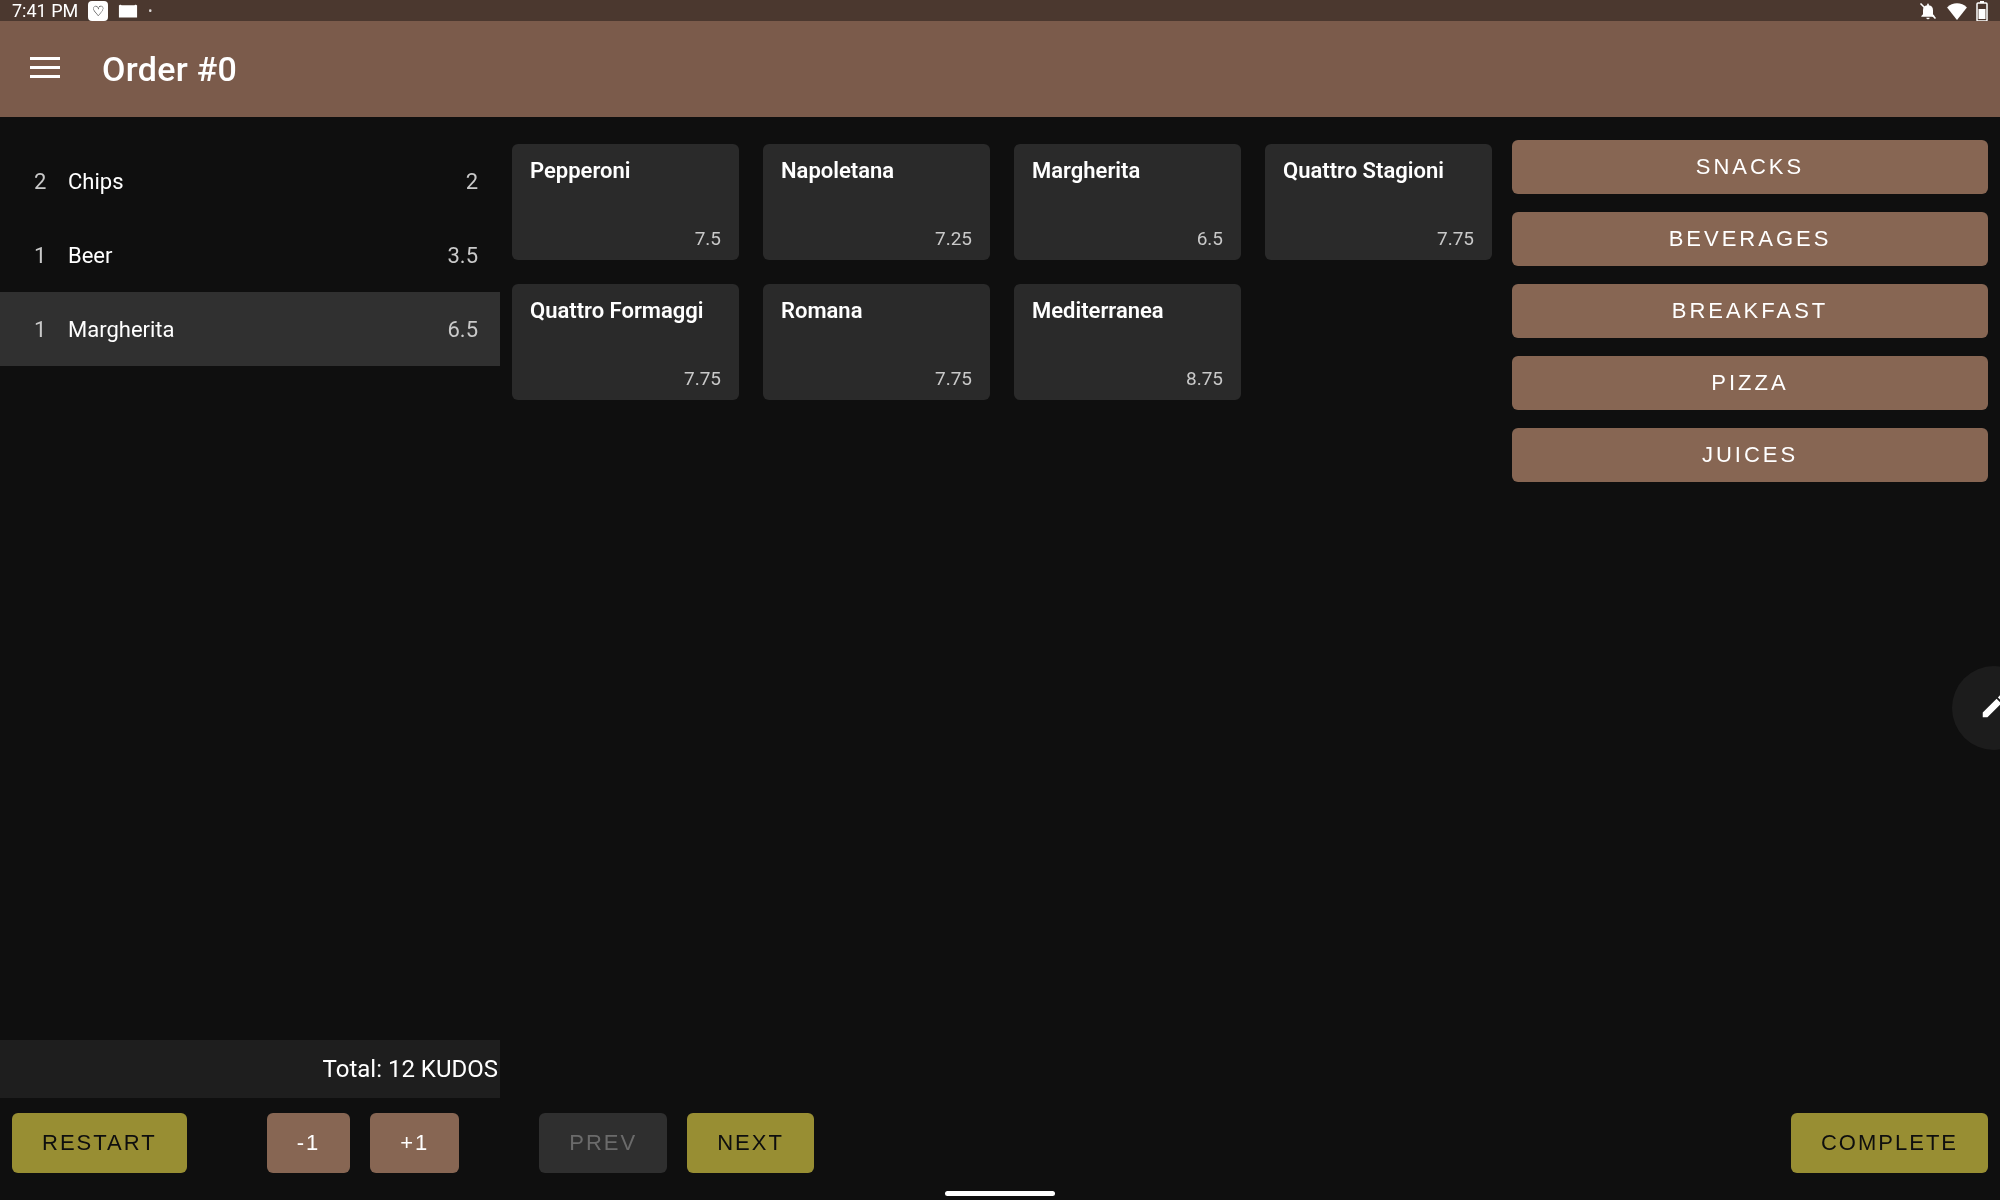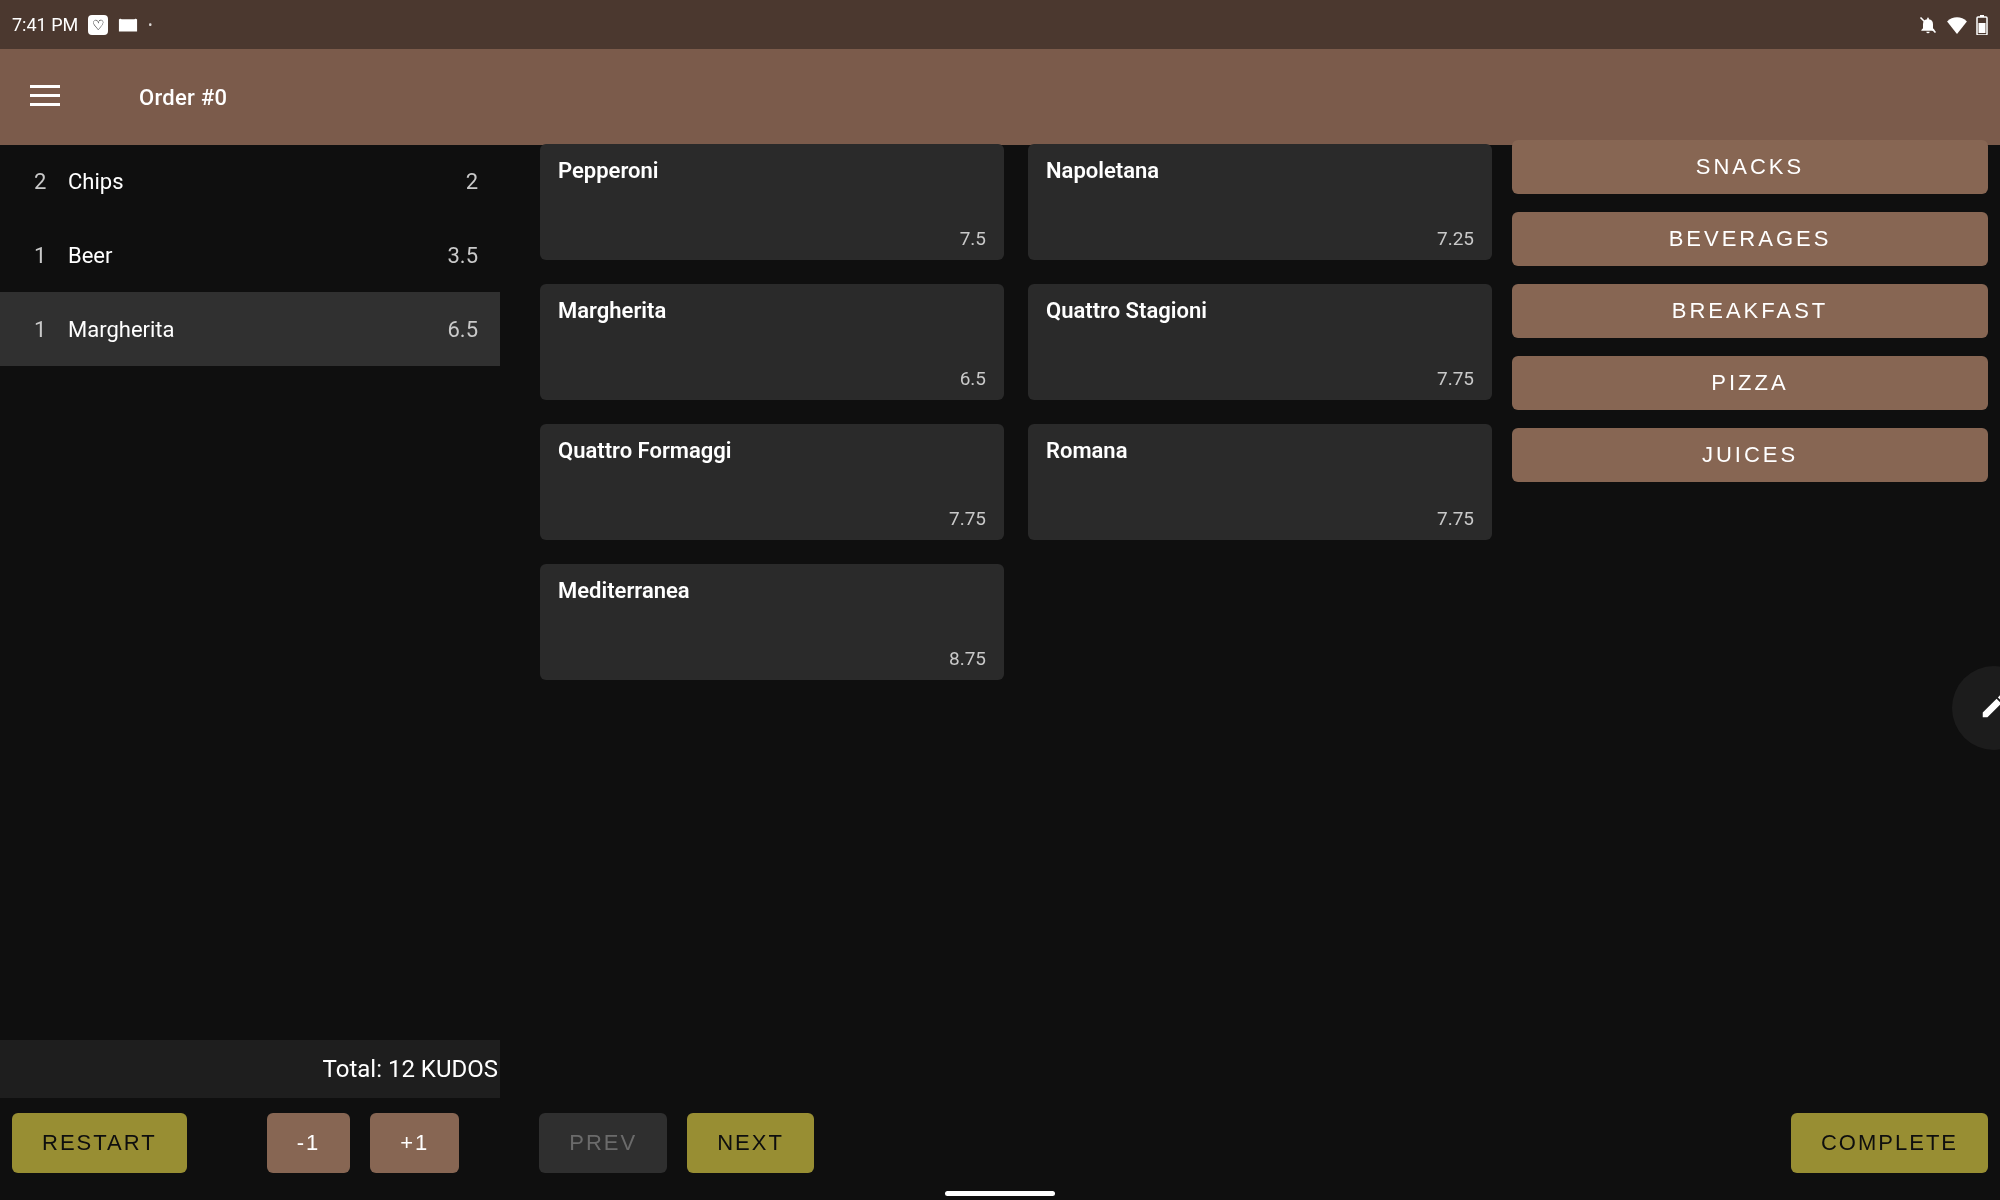--- a/index.html
+++ b/index.html
@@ -20,21 +20,21 @@
   html, body {
     margin: 0; padding: 0;
     width: 2000px; height: 1200px;
     font-family: Roboto, Arial, sans-serif;
     background: var(--dark-bg);
     color: var(--text-white);
     overflow: hidden;
   }
   
   .status-bar {
-    height: 49px;
+    height: 21px;
     background: var(--status-brown);
     display: flex;
     align-items: center;
     padding: 0 12px;
     font-size: 18px;
     color: var(--text-white);
   }
   .status-left { display: flex; align-items: center; gap: 10px; }
   .status-right { display: flex; align-items: center; gap: 8px; margin-left: auto; }
   .status-icon { display: inline-flex; }
@@ -48,21 +48,21 @@
   
   .app-bar {
     height: 96px;
     background: var(--brown);
     display: flex;
     align-items: center;
     padding: 0 30px;
   }
   .hamburger { width: 36px; height: 36px; margin-right: 36px; }
   .hamburger div { width: 30px; height: 3px; background: #fff; margin: 6px 0; }
-  .app-title { font-size: 22px; font-weight: 500; letter-spacing: .3px; margin-left: 37px; }
+  .app-title { font-size: 34px; font-weight: 500; letter-spacing: .3px; }
   
   .main-area {
     position: absolute;
     top: 132px; bottom: 0; left: 0; right: 0;
   }
   
   .order-col {
     position: absolute;
     left: 0; top: 0; width: 500px; bottom: 0;
   }
@@ -82,23 +82,23 @@
     left: 0; right: 0; bottom: 102px;
     height: 58px;
     background: #1e1e1e;
     display: flex; align-items: center; justify-content: flex-end;
     padding-right: 2px;
     font-size: 24px;
   }
   
   .products {
     position: absolute;
-    left: 540px; right: 500px; top: 12px;
+    left: 512px; right: 500px; top: 12px;
     display: grid;
-    grid-template-columns: repeat(2, 1fr);
+    grid-template-columns: repeat(4, 1fr);
     gap: 24px;
     padding-right: 8px;
   }
   .product-card {
     background: var(--card-bg);
     border-radius: 6px;
     height: 116px;
     padding: 14px 18px 10px 18px;
     display: flex; flex-direction: column; justify-content: space-between;
   }

